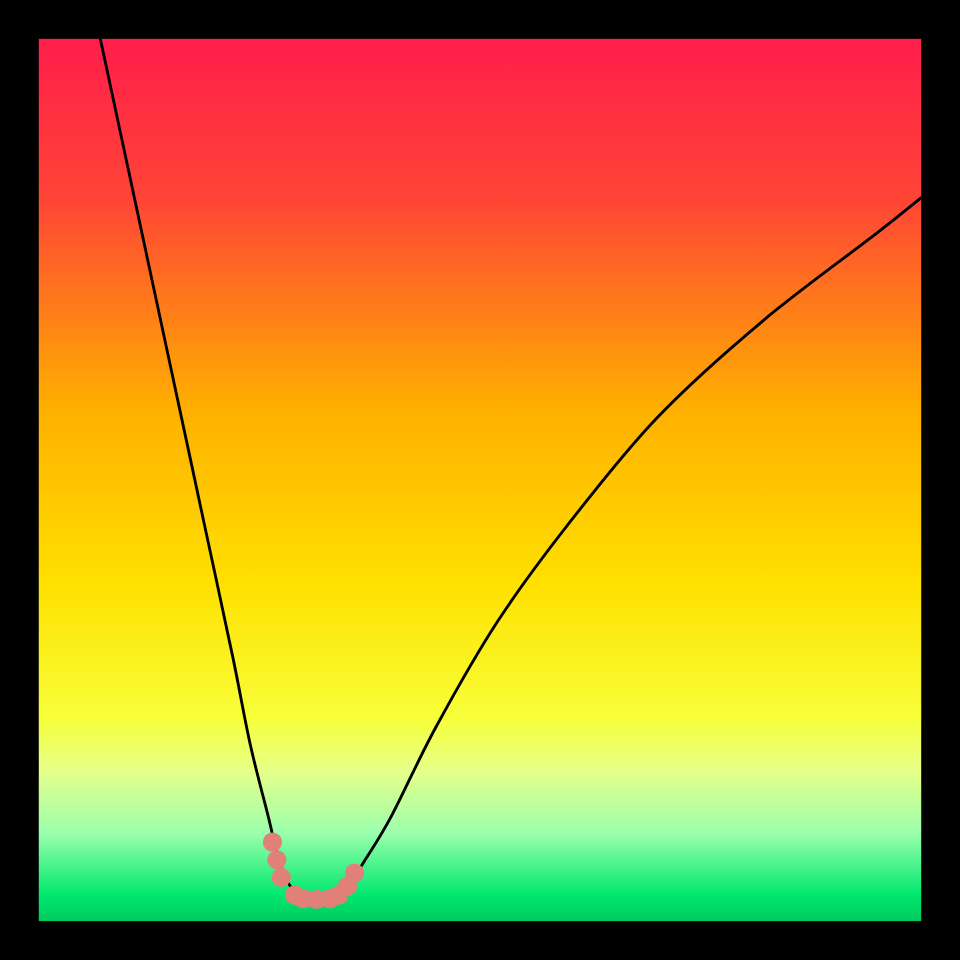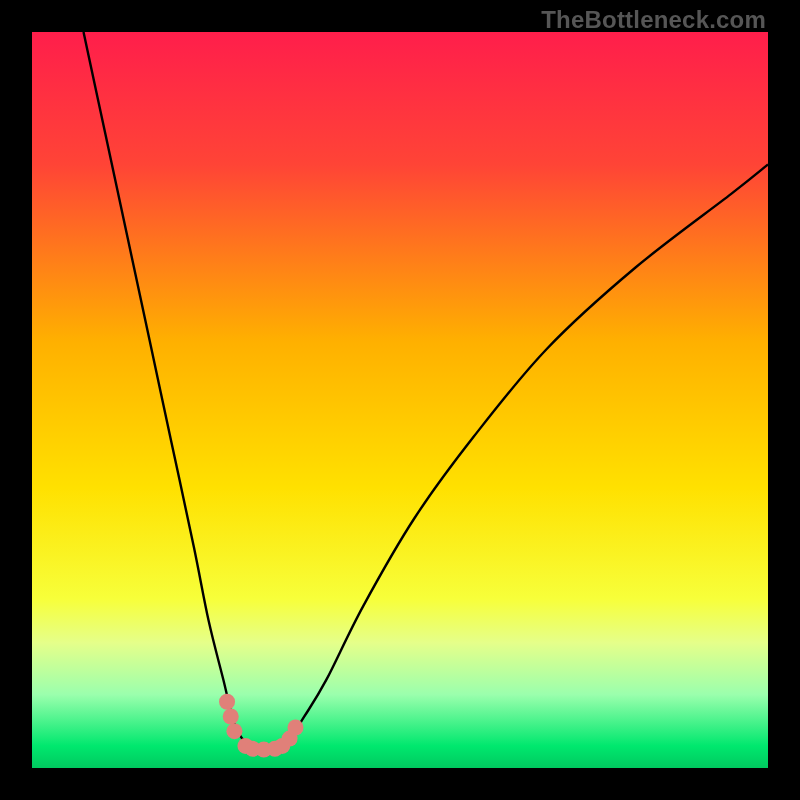--- a/index.html
+++ b/index.html
@@ -39,21 +39,20 @@
     font-size: 24px;
     font-weight: 600;
     color: #565656;
     letter-spacing: 0.2px;
   }
 </style>
 </head>
 <body>
 
 <div class="frame">
-  <div class="watermark">TheBottleneck.com</div>
 
   <div class="plot-area">
     <svg class="gradient" viewBox="0 0 736 736" preserveAspectRatio="none">
       <defs>
         <linearGradient id="bg-grad" x1="0" y1="0" x2="0" y2="1">
             <stop offset="0%" stop-color="#ff1e4b"></stop>
             <stop offset="18%" stop-color="#ff4436"></stop>
             <stop offset="42%" stop-color="#ffb000"></stop>
             <stop offset="62%" stop-color="#ffe100"></stop>
             <stop offset="77%" stop-color="#f7ff3a"></stop>

